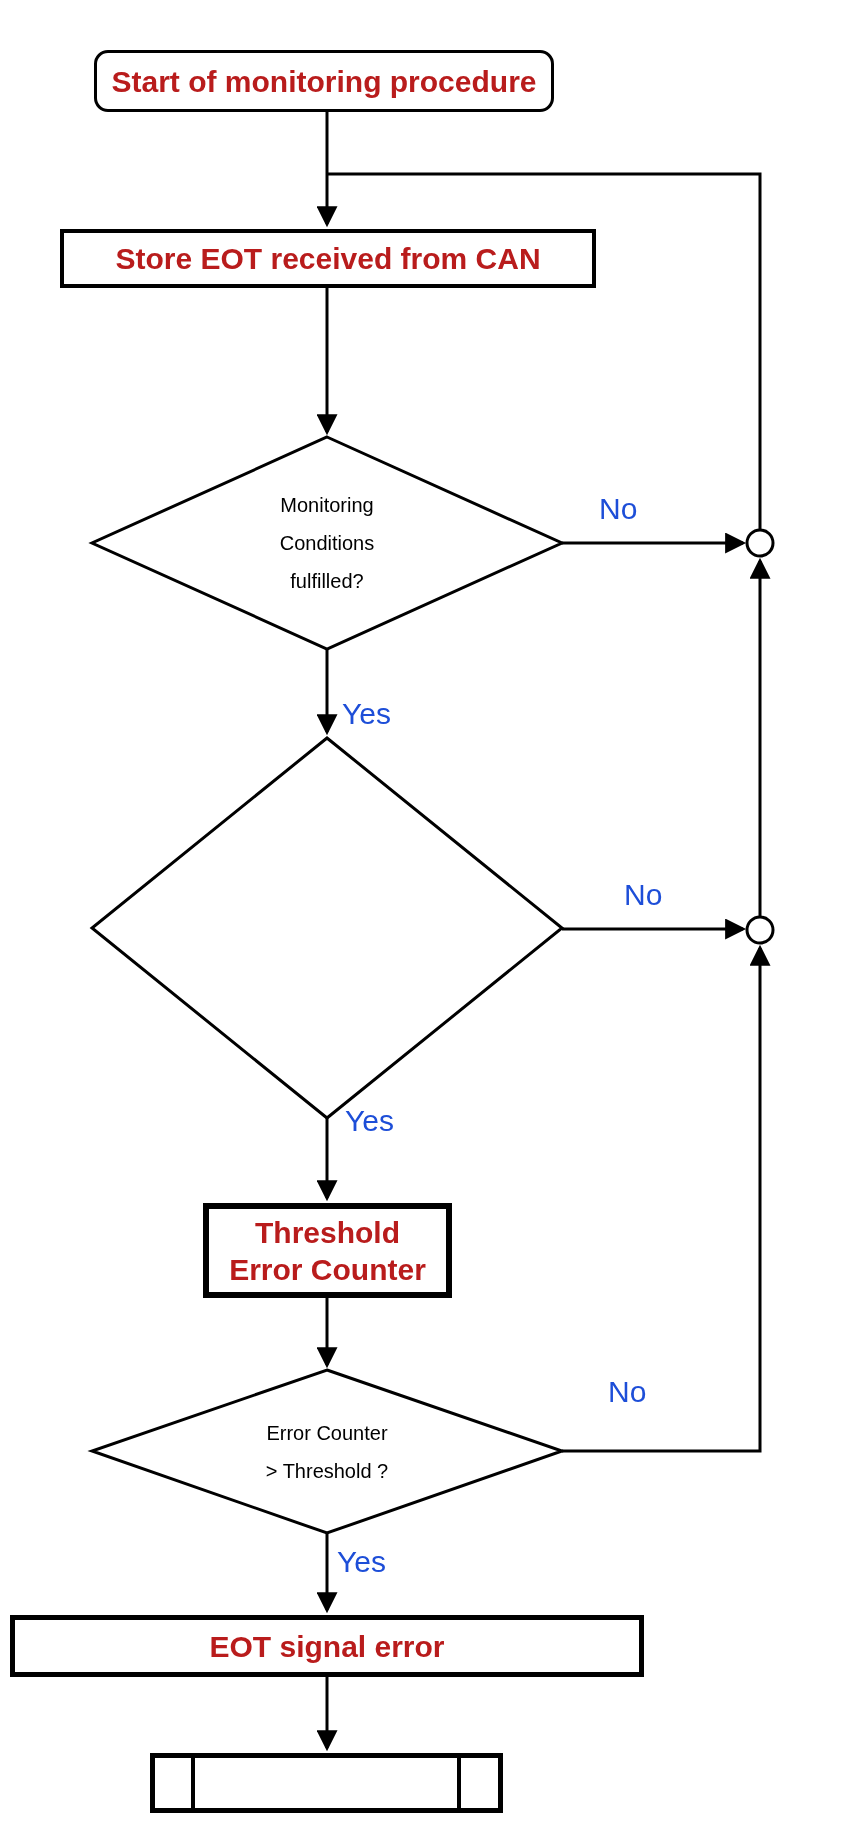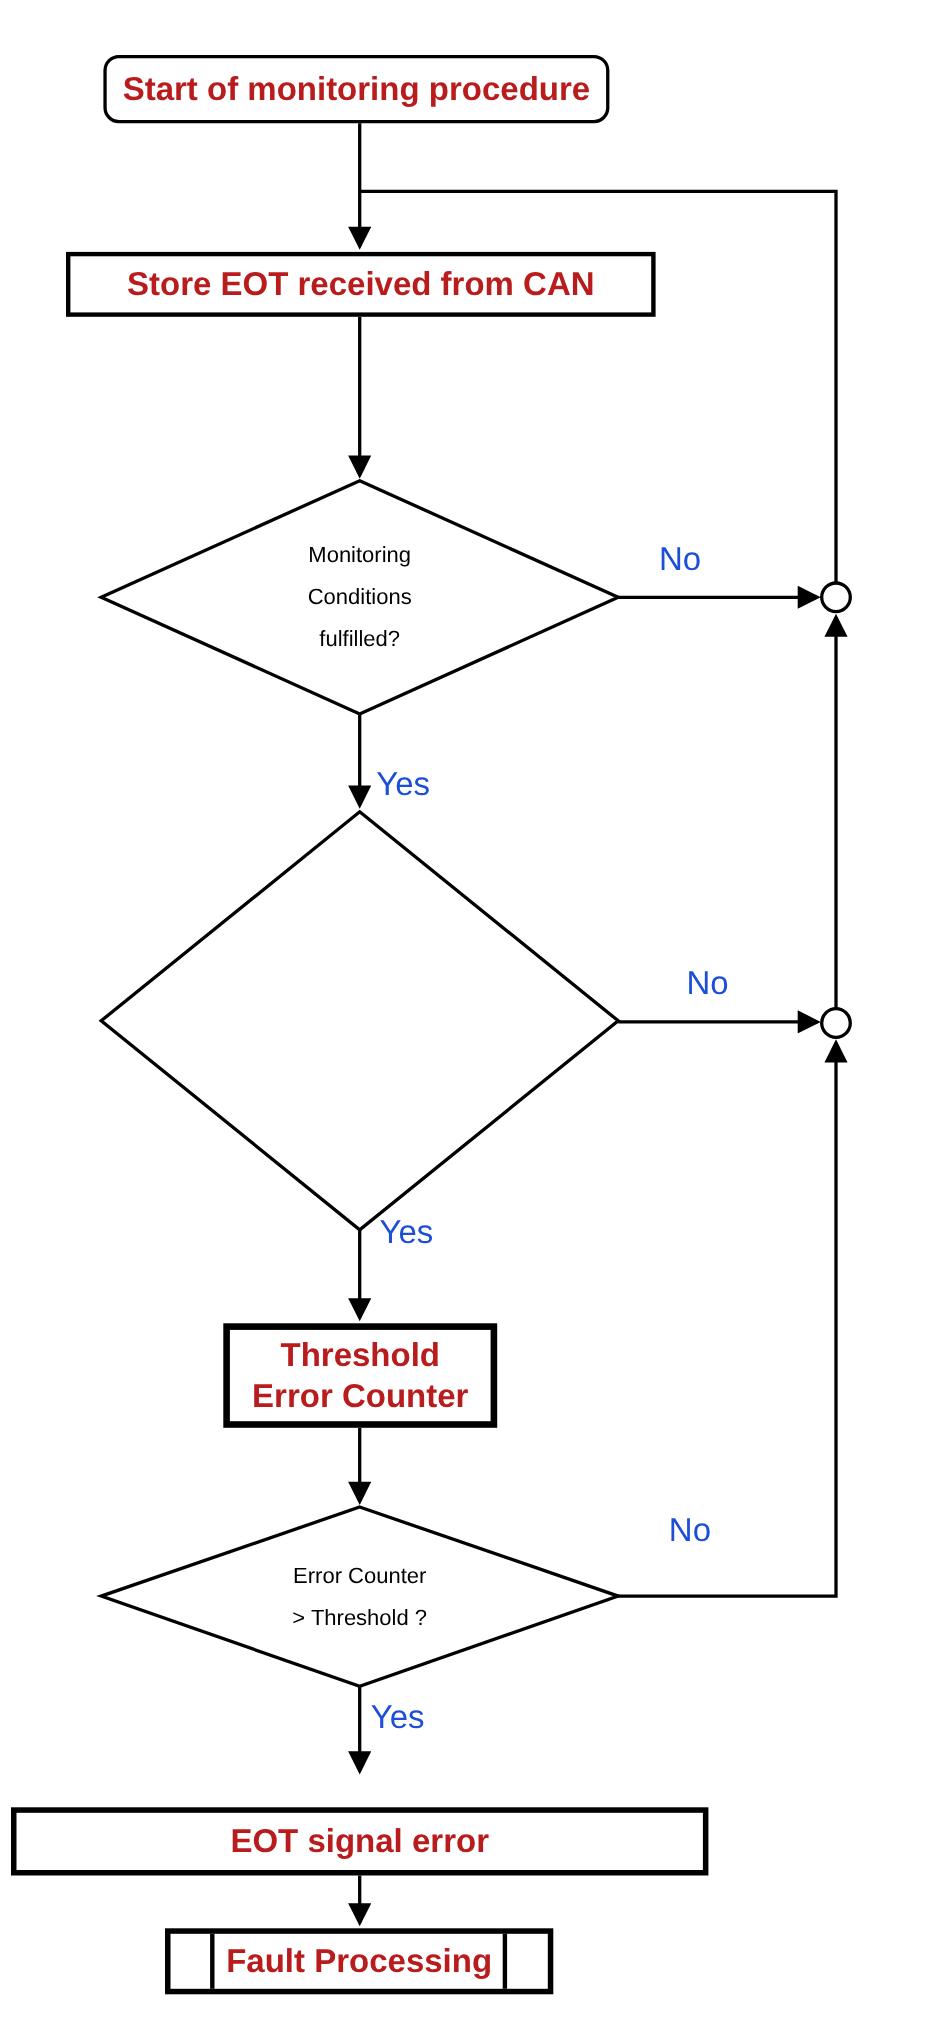--- a/index.html
+++ b/index.html
@@ -111,27 +111,26 @@
 
   <div class="node proc-store" style="left:60px; top:229px; width:536px; height:59px;">
     <span class="lbl">Store EOT received from CAN</span>
   </div>
 
   <div class="node proc-bold" style="left:203px; top:1203px; width:249px; height:95px;">
     <span class="lbl">Threshold
 Error Counter</span>
   </div>
 
-  <div class="node proc-eot" style="left:10px; top:1615px; width:634px; height:62px;margin-top:28px;">
+  <div class="node proc-eot" style="left:10px; top:1615px; width:634px; height:62px;">
     <span class="lbl">EOT signal error</span>
   </div>
 
   <div class="node proc-fault" style="left:150px; top:1753px; width:353px; height:60px;">
     <span class="fault-bar left"></span>
-    <span class="lbl">Fault Processing</span>
     <span class="fault-bar right"></span>
   </div>
 
   <div class="dlabel" style="left:92px; top:437px; width:470px; height:212px;">Monitoring
 Conditions
 fulfilled?</div>
   <div class="dlabel" style="left:92px; top:1370px; width:470px; height:163px;">Error Counter
 &gt; Threshold ?</div>
 
   <div class="elabel" style="left:599px; top:492px;">No</div>

